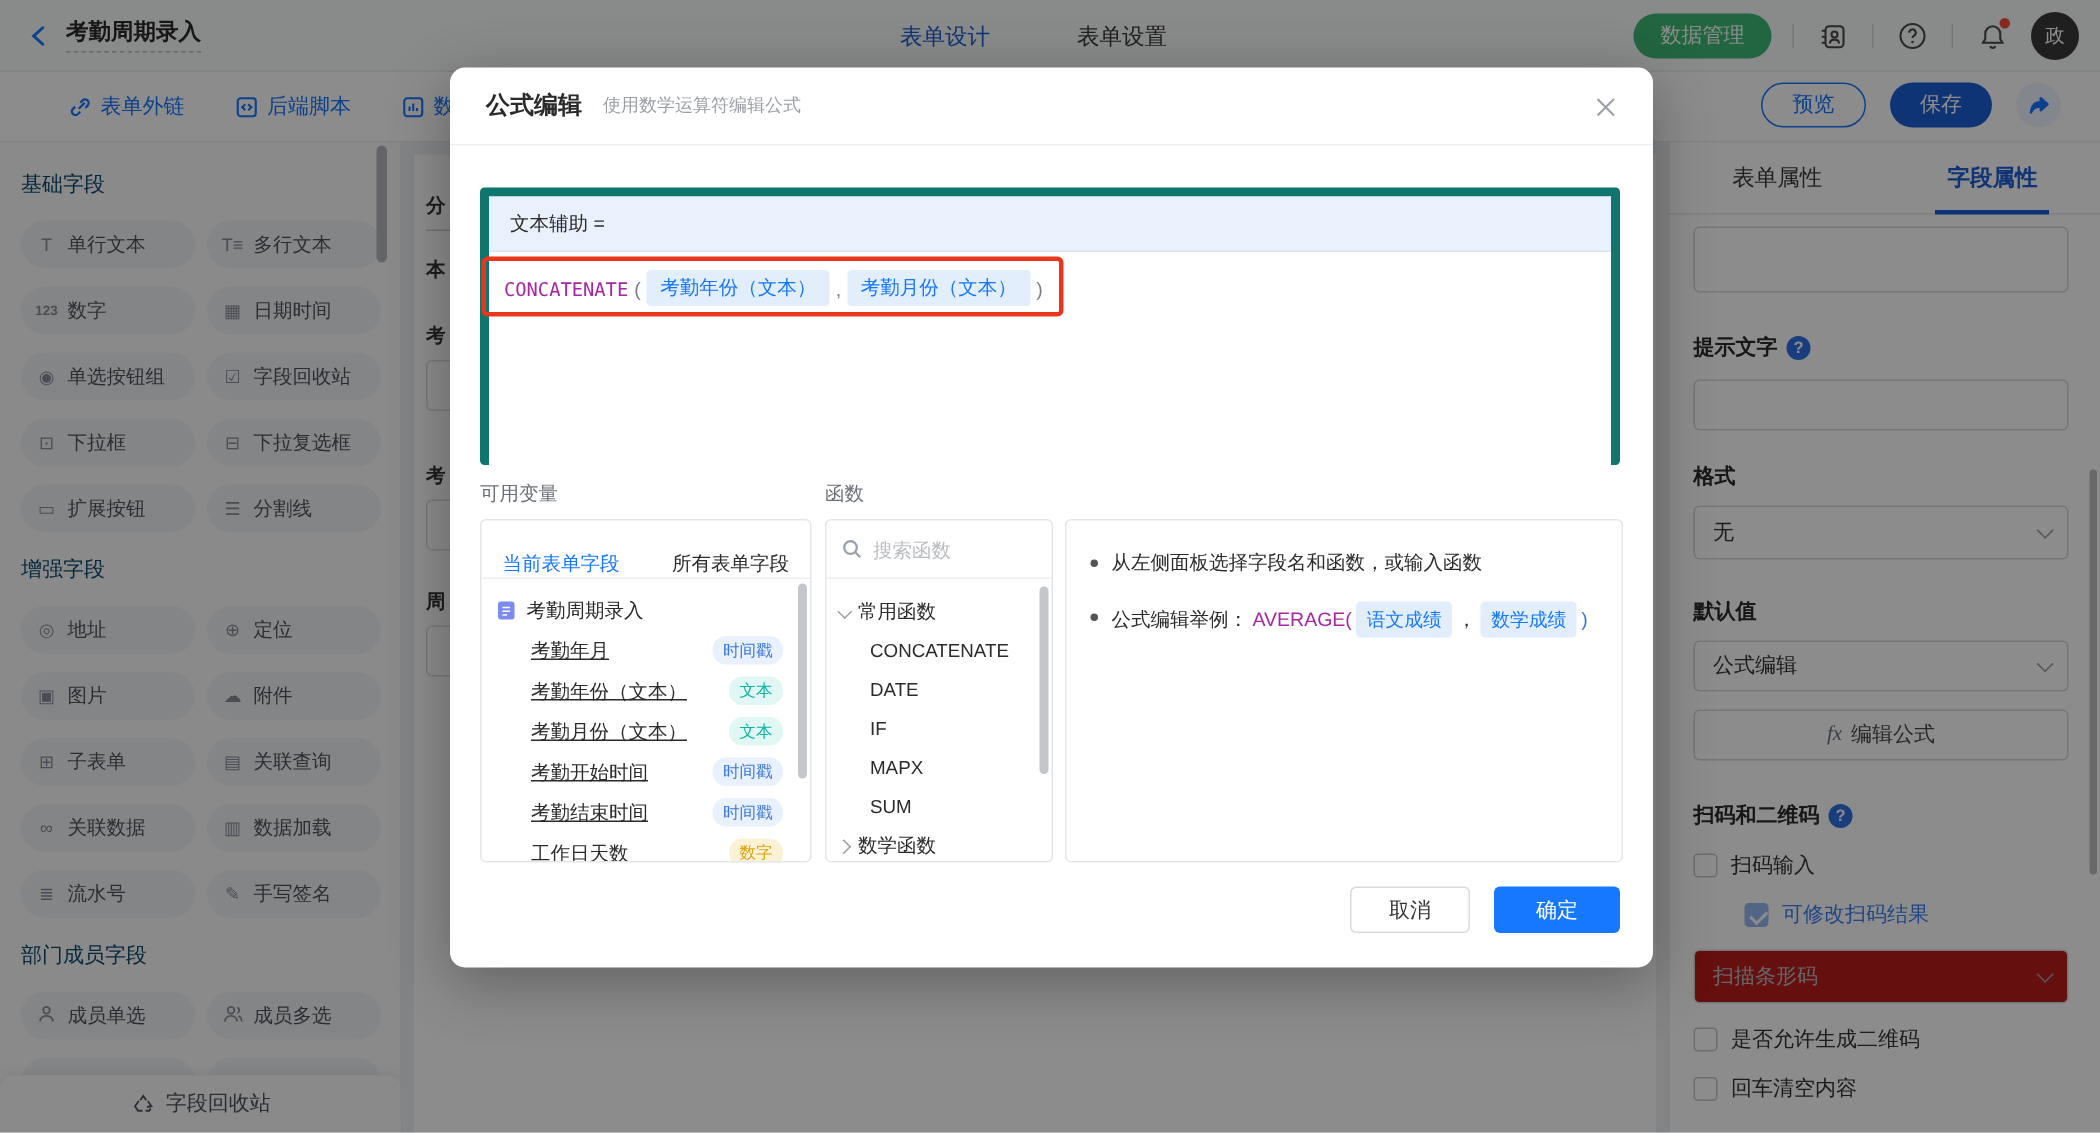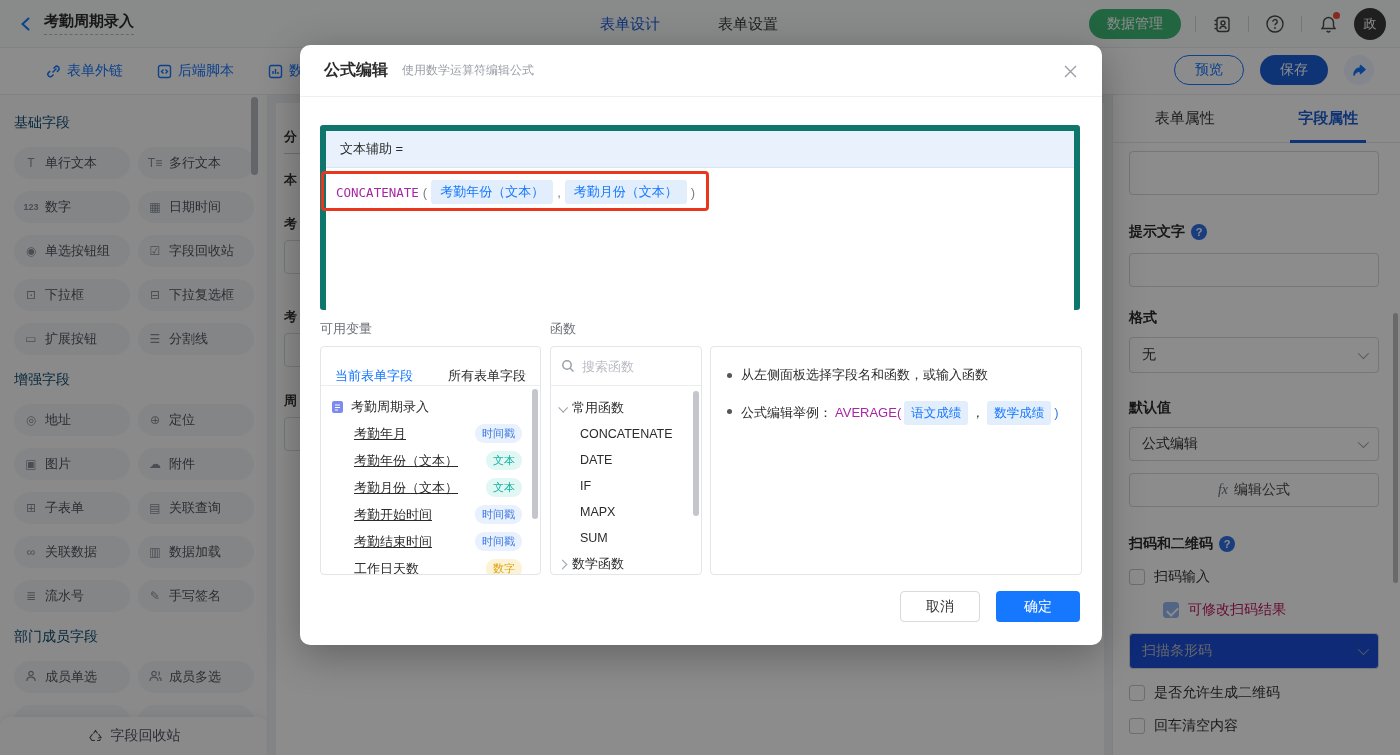--- a/index.html
+++ b/index.html
@@ -53,29 +53,29 @@
   .props-tabs { height:48px; display:flex; border-bottom:1px solid #e8e8ec; }
   .ptab { flex:1; display:flex; align-items:center; justify-content:center; font-size:15px; color:#3a3a3a; cursor:pointer; position:relative; }
   .ptab.active { color:#1c5fd6; font-weight:700; }
   .ptab.active::after { content:""; position:absolute; bottom:-1px; left:50%; transform:translateX(-50%); width:76px; height:3px; background:#1c5fd6; }
   .props-body { padding:8px 16px 0 16px; }
   .p-box { width:250px; height:44px; border:1px solid #d5d7dc; border-radius:4px; background:#fff; }
   .p-label { margin-top:28px; font-size:14px; font-weight:700; color:#2b2b2b; display:flex; align-items:center; gap:6px; }
   .q-circle { width:16px; height:16px; border-radius:50%; background:#2f6fe4; color:#fff; font-size:11px; font-weight:700; display:flex; align-items:center; justify-content:center; cursor:pointer; }
   .p-input { margin-top:12px; width:250px; height:34px; border:1px solid #d5d7dc; border-radius:4px; background:#fff; }
   .p-select { margin-top:10px; width:250px; height:36px; border:1px solid #d5d7dc; border-radius:4px; background:#fff; display:flex; align-items:center; justify-content:space-between; padding:0 12px; font-size:14px; color:#333; cursor:pointer; }
-  .p-select.disabled { color:#b9bcc2; background:#1d4ed8; cursor:default;text-align:center; }
+  .p-select.disabled { color:#b9bcc2; background:#b91c1c; cursor:default;text-align:center; }
   .chev { width:8px; height:8px; border-right:1.5px solid #9aa0a8; border-bottom:1.5px solid #9aa0a8; transform:rotate(45deg) translateY(-2px); }
   .fx-btn { margin-top:12px; width:250px; height:34px; border:1px solid #d5d7dc; border-radius:4px; background:#fff; display:flex; align-items:center; justify-content:center; gap:6px; font-size:14px; color:#4a4a4a; cursor:pointer; }
   .fx-glyph { font-style:italic; font-family:"Liberation Serif",serif; color:#6b7280; }
   .cb-row { margin-top:15px; display:flex; align-items:center; gap:9px; font-size:14px; color:#333; cursor:pointer; }
   .cbox { width:16px; height:16px; border:1px solid #c3c6cc; border-radius:3px; background:#fff; flex:none; position:relative; }
   .cbox.checked { background:#96b9f2; border-color:#96b9f2; }
   .cbox.checked::after { content:""; position:absolute; left:4.5px; top:1.5px; width:5px; height:9px; border-right:2px solid #fff; border-bottom:2px solid #fff; transform:rotate(45deg); }
-  .cb-row.disabled { color:#be185d; cursor:default;padding-left:34px; }
+  .cb-row.disabled { color:#3b82f6; cursor:default;padding-left:34px; }
   .props-scroll { position:absolute; right:2px; top:218px; width:5px; height:270px; border-radius:3px; background:#bfbfbf; }
 
   
   .overlay { position:absolute; inset:0; background:rgba(0,0,0,0.45); z-index:50; }
   .modal { position:absolute; left:300px; top:45px; width:802px; height:600px; background:#fff; border-radius:10px; z-index:100; box-shadow:0 10px 40px rgba(0,0,0,.3); }
   .m-head { height:52px; display:flex; align-items:center; padding:0 24px; border-bottom:1px solid #efeff2; }
   .m-title { font-size:16px; font-weight:700; color:#2b2b2b; }
   .m-sub { margin-left:14px; font-size:12px; color:#9a9ea6; }
   .m-close { position:absolute; right:22px; top:16px; width:20px; height:20px; color:#9a9ea6; cursor:pointer; display:flex; align-items:center; justify-content:center; }
 

